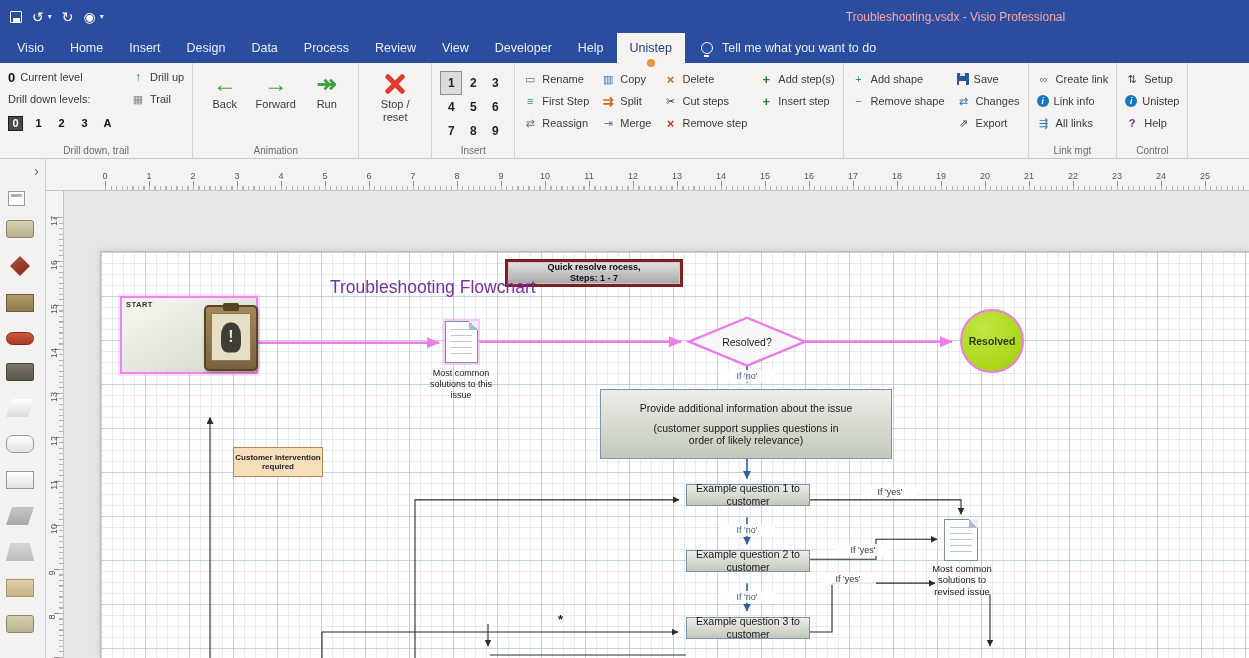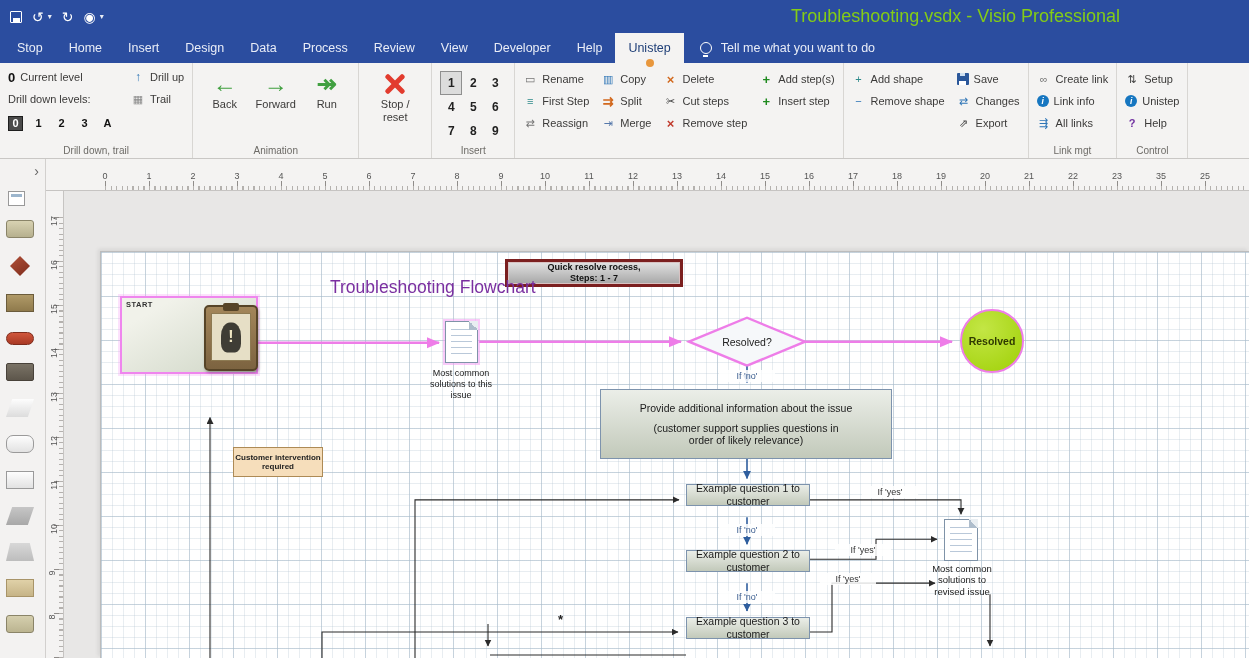--- a/index.html
+++ b/index.html
@@ -7,21 +7,21 @@
 .app{width:1249px;height:658px;overflow:hidden;position:relative;background:#fff;
   font-family:"Liberation Sans",sans-serif;color:#333;display:flex;flex-direction:column}
 
 
 .titlebar{height:33px;background:#2b4d9f;display:flex;align-items:center;padding-left:10px;color:#fff;flex:0 0 auto;position:relative}
 .qat{display:flex;align-items:center;gap:10px;font-size:14px}
 .qat .gly{color:#fff;font-size:14px;line-height:1}
 .qat .caret{font-size:8px;margin-left:-6px;opacity:.9}
 .ic-floppy{display:inline-block;width:12px;height:12px;border:1.5px solid #fff;border-radius:1px;
   background:linear-gradient(#fff 0 0) bottom center/7px 4px no-repeat}
-.win-title{position:absolute;left:76.5%;transform:translateX(-50%);font-size:18px;white-space:nowrap;color:#84cc16}
+.win-title{position:absolute;left:76.5%;transform:translateX(-50%);font-size:12px;white-space:nowrap;color:#fca5a5}
 
 
 .tabrow{height:30px;background:#2b4d9f;display:flex;align-items:stretch;padding-left:4px;color:#e9edf7;font-size:12.5px;flex:0 0 auto}
 .tab{padding:0 13px;display:flex;align-items:center;white-space:nowrap;cursor:default}
 .tab.selected{background:#f4f3f2;color:#1f3f77;position:relative}
 .addin-dot{position:absolute;left:50%;bottom:-4px;width:8px;height:8px;border-radius:50%;background:#e8973d;transform:translateX(-50%);z-index:9}
 .tellme{display:flex;align-items:center;gap:9px;margin-left:16px;white-space:nowrap}
 .bulb{width:12px;height:12px;border:1.5px solid #fff;border-radius:50%;position:relative}
 .bulb::after{content:"";position:absolute;left:2.5px;right:2.5px;bottom:-4px;height:2.5px;background:#fff}
 
@@ -164,21 +164,21 @@
       <span class="gly">↺</span>
       <span class="gly caret">▾</span>
       <span class="gly">↻</span>
       <span class="gly">◉</span>
       <span class="gly caret">▾</span>
     </div>
     <div class="win-title">Troubleshooting.vsdx  -  Visio Professional</div>
   </div>
 
   <div class="tabrow">
-    <div class="tab">Stop</div>
+    <div class="tab">Visio</div>
     <div class="tab">Home</div>
     <div class="tab">Insert</div>
     <div class="tab">Design</div>
     <div class="tab">Data</div>
     <div class="tab">Process</div>
     <div class="tab">Review</div>
     <div class="tab">View</div>
     <div class="tab">Developer</div>
     <div class="tab">Help</div>
     <div class="tab selected">
@@ -434,21 +434,21 @@
             <span style="left: 675px;">14</span>
             <span style="left: 719px;">15</span>
             <span style="left: 763px;">16</span>
             <span style="left: 807px;">17</span>
             <span style="left: 851px;">18</span>
             <span style="left: 895px;">19</span>
             <span style="left: 939px;">20</span>
             <span style="left: 983px;">21</span>
             <span style="left: 1027px;">22</span>
             <span style="left: 1071px;">23</span>
-            <span style="left: 1115px;">35</span>
+            <span style="left: 1115px;">24</span>
             <span style="left: 1159px;">25</span>
           </div>
       </div>
       <div class="canvasrow">
         <div class="vruler">
           <div class="vticks"></div>
           <div id="vnums">
               <span style="top: 25px;">17</span>
               <span style="top: 69px;">16</span>
               <span style="top: 113px;">15</span>

